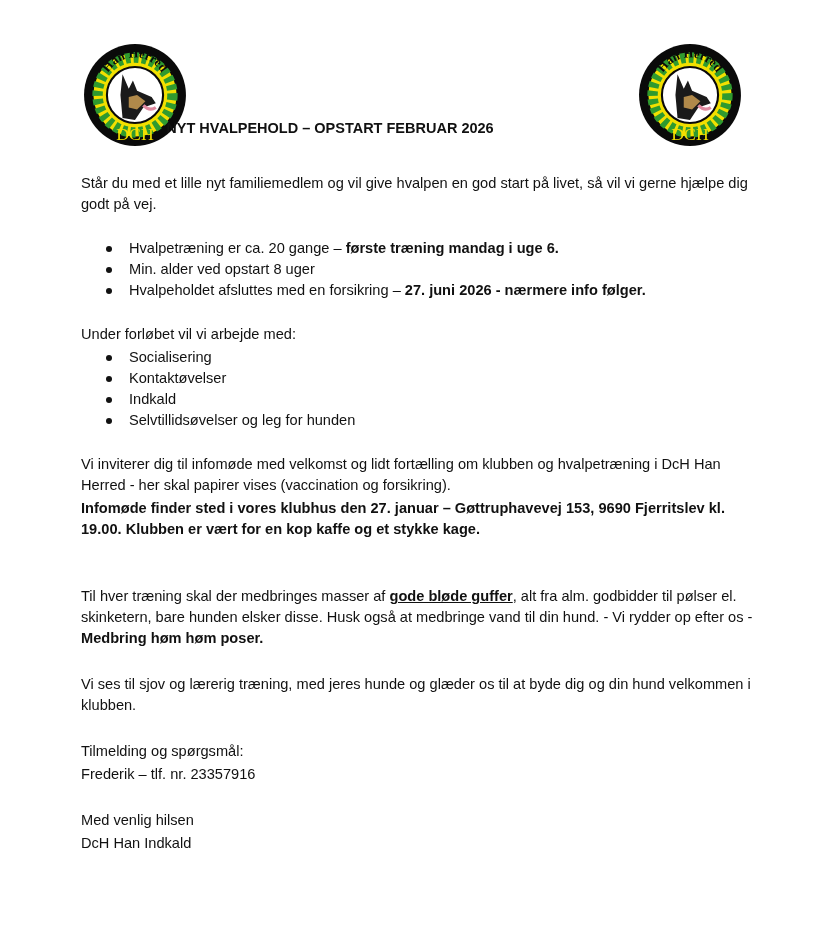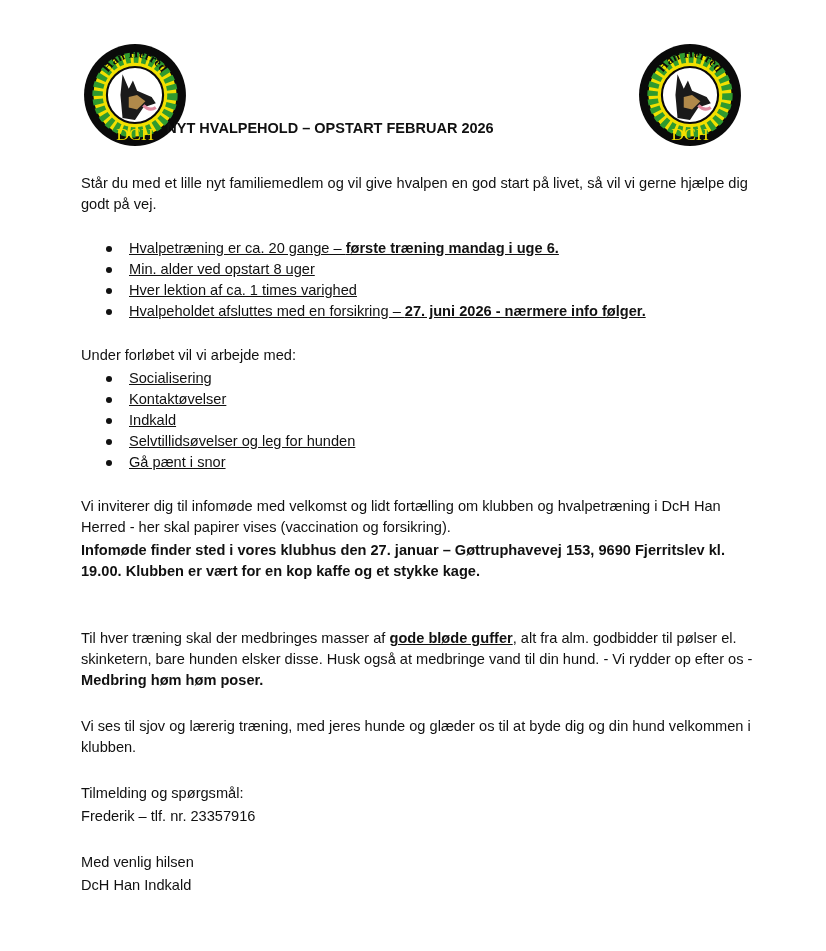--- a/index.html
+++ b/index.html
@@ -13,21 +13,21 @@
   .title {
     position: absolute; left: 0; width: 660px; top: 120px; text-align: center;
     font-weight: bold; font-size: 14.5px; letter-spacing: 0px;
   }
   .content {
     position: absolute; left: 79px; top: 171px; width: 680px;
     font-size: 14.6px; line-height: 21px;
   }
   p { margin: 2px; }
   .gap { height: 21px; }
-  ul { margin: 0; padding: 0; list-style: none; text-decoration: underline; }
+  ul { margin: 0; padding: 0; list-style: none; }
   li { position: relative; padding-left: 50px; }
   li::before {
     content: ""; position: absolute; left: 27px; top: 8px;
     width: 6px; height: 6px; border-radius: 50%; background: #111;
   }
   b { font-weight: bold; }
   u { text-decoration: underline; }
 </style>
 </head>
 <body>
@@ -76,32 +76,30 @@
 
 <div class="title">NYT HVALPEHOLD – OPSTART FEBRUAR 2026</div>
 
 <div class="content">
   <p>Står du med et lille nyt familiemedlem og vil give hvalpen en god start på livet, så vil vi gerne hjælpe dig godt på vej.</p>
   <div class="gap"></div>
 
   <ul>
     <li><span>Hvalpetræning er ca. 20 gange – </span><b>første træning mandag i uge 6.</b></li>
     <li><span>Min. alder ved opstart 8 uger</span></li>
-    <li><span>Hver lektion af ca. 1 times varighed</span></li>
     <li><span>Hvalpeholdet afsluttes med en forsikring – </span><b>27. juni 2026 - nærmere info følger.</b></li>
   </ul>
   <div class="gap"></div>
 
   <p>Under forløbet vil vi arbejde med:</p>
   <ul>
     <li>Socialisering</li>
     <li>Kontaktøvelser</li>
     <li>Indkald</li>
     <li>Selvtillidsøvelser og leg for hunden</li>
-    <li>Gå pænt i snor</li>
   </ul>
   <div class="gap"></div>
 
   <p>Vi inviterer dig til infomøde med velkomst og lidt fortælling om klubben og hvalpetræning i DcH Han Herred - her skal papirer vises (vaccination og forsikring).</p>
   <p><b>Infomøde finder sted i vores klubhus den 27. januar – Gøttruphavevej 153, 9690 Fjerritslev kl. 19.00. Klubben er vært for en kop kaffe og et stykke kage.</b></p>
   <div class="gap"></div>
 
   <div class="gap"></div>
 
   <p><span>Til hver træning skal der medbringes masser af </span><b><u>gode bløde guffer</u></b><span>, alt fra alm. godbidder til pølser el. skinketern, bare hunden elsker disse. Husk også at medbringe vand til din hund. - Vi rydder op efter os - </span><b>Medbring høm høm poser.</b></p>

